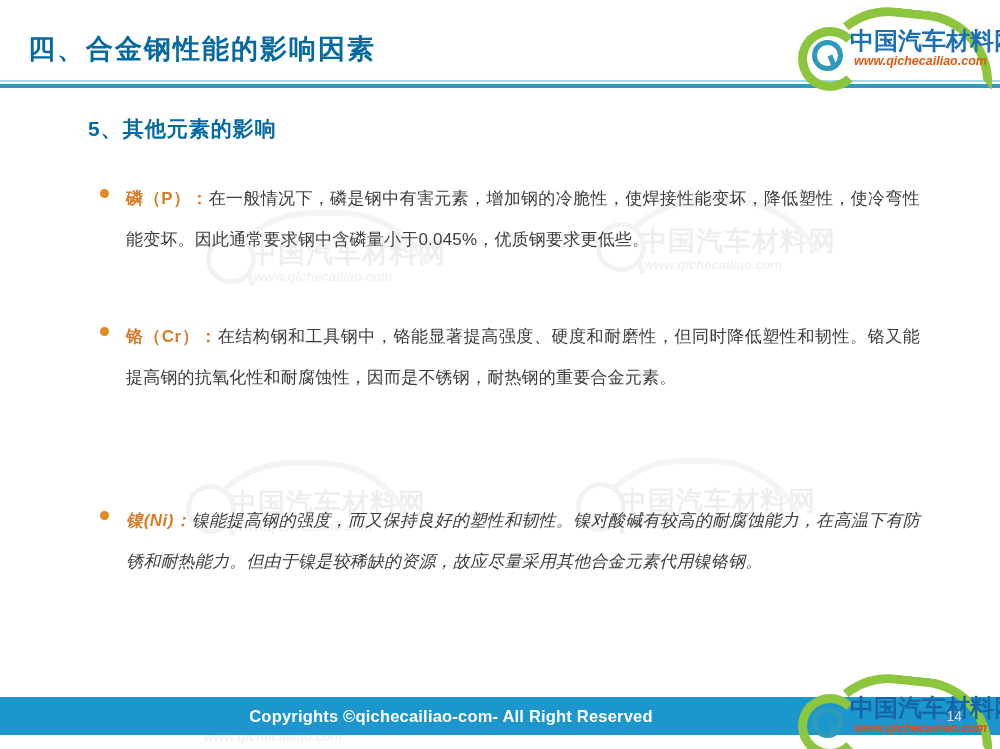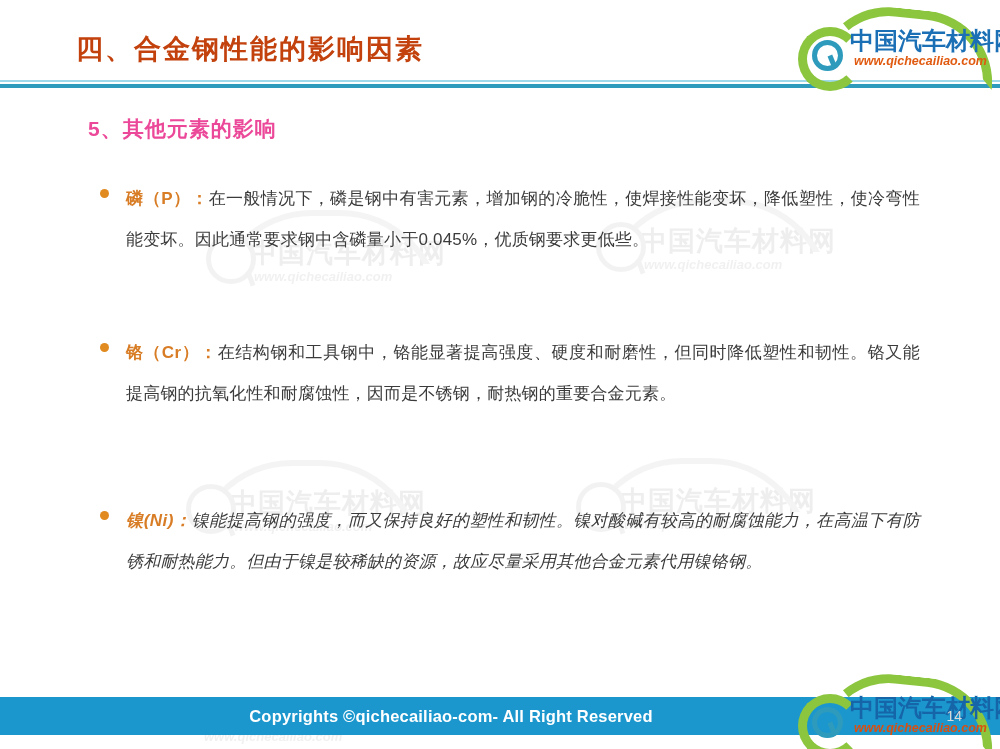--- a/index.html
+++ b/index.html
@@ -95,24 +95,23 @@
     width: 1000px;
     height: 90px;
     z-index: 3;
   }
   #page-title {
     position: absolute;
     left: 28px;
     top: 31px;
     font-size: 27px;
     font-weight: bold;
-    color: #c2410c;
+    color: #0369a1;
     letter-spacing: 2px;
     white-space: nowrap;
-    margin-left: 48px;
   }
   .hdr-line-thin {
     position: absolute;
     left: 0;
     top: 80px;
     width: 1000px;
     height: 2px;
     background: #9fd8e8;
   }
   .hdr-line-thick {
@@ -204,21 +203,21 @@
     top: 100px;
     width: 1000px;
     z-index: 2;
   }
   #section-heading {
     position: absolute;
     left: 88px;
     top: 15px;
     font-size: 21px;
     font-weight: bold;
-    color: #ec4899;
+    color: #0369a1;
     letter-spacing: 1px;
     white-space: nowrap;
   }
   .bullet-block {
     position: absolute;
     left: 100px;
     width: 820px;
   }
   .bullet-dot {
     position: absolute;
@@ -236,21 +235,21 @@
     color: #3b3b3b;
     text-align: justify;
     letter-spacing: 0.2px;
   }
   .term {
     color: #d87d26;
     font-weight: bold;
     letter-spacing: 0.5px;
   }
   #bullet-p  { top: 78px; }
-  #bullet-cr { top: 232px; }
+  #bullet-cr { top: 216px; }
   #bullet-ni { top: 400px; font-style: italic; }
 
   
   #footer-bar {
     position: absolute;
     left: 0;
     top: 697px;
     width: 1000px;
     height: 38px;
     background: #1b97ce;

